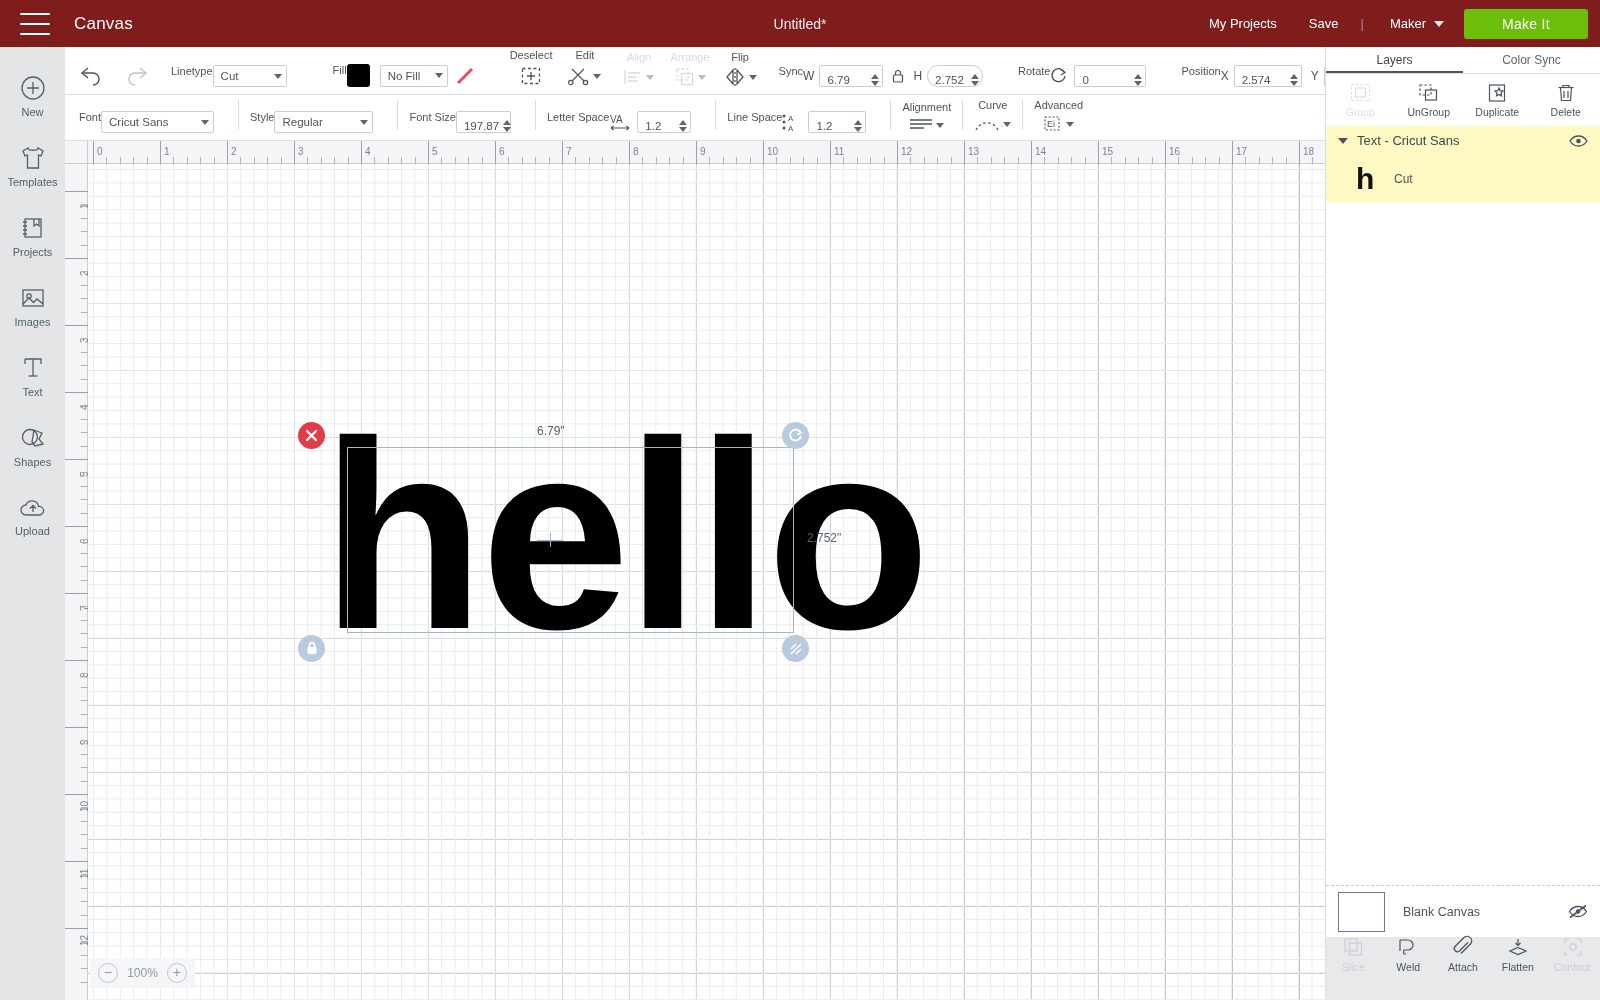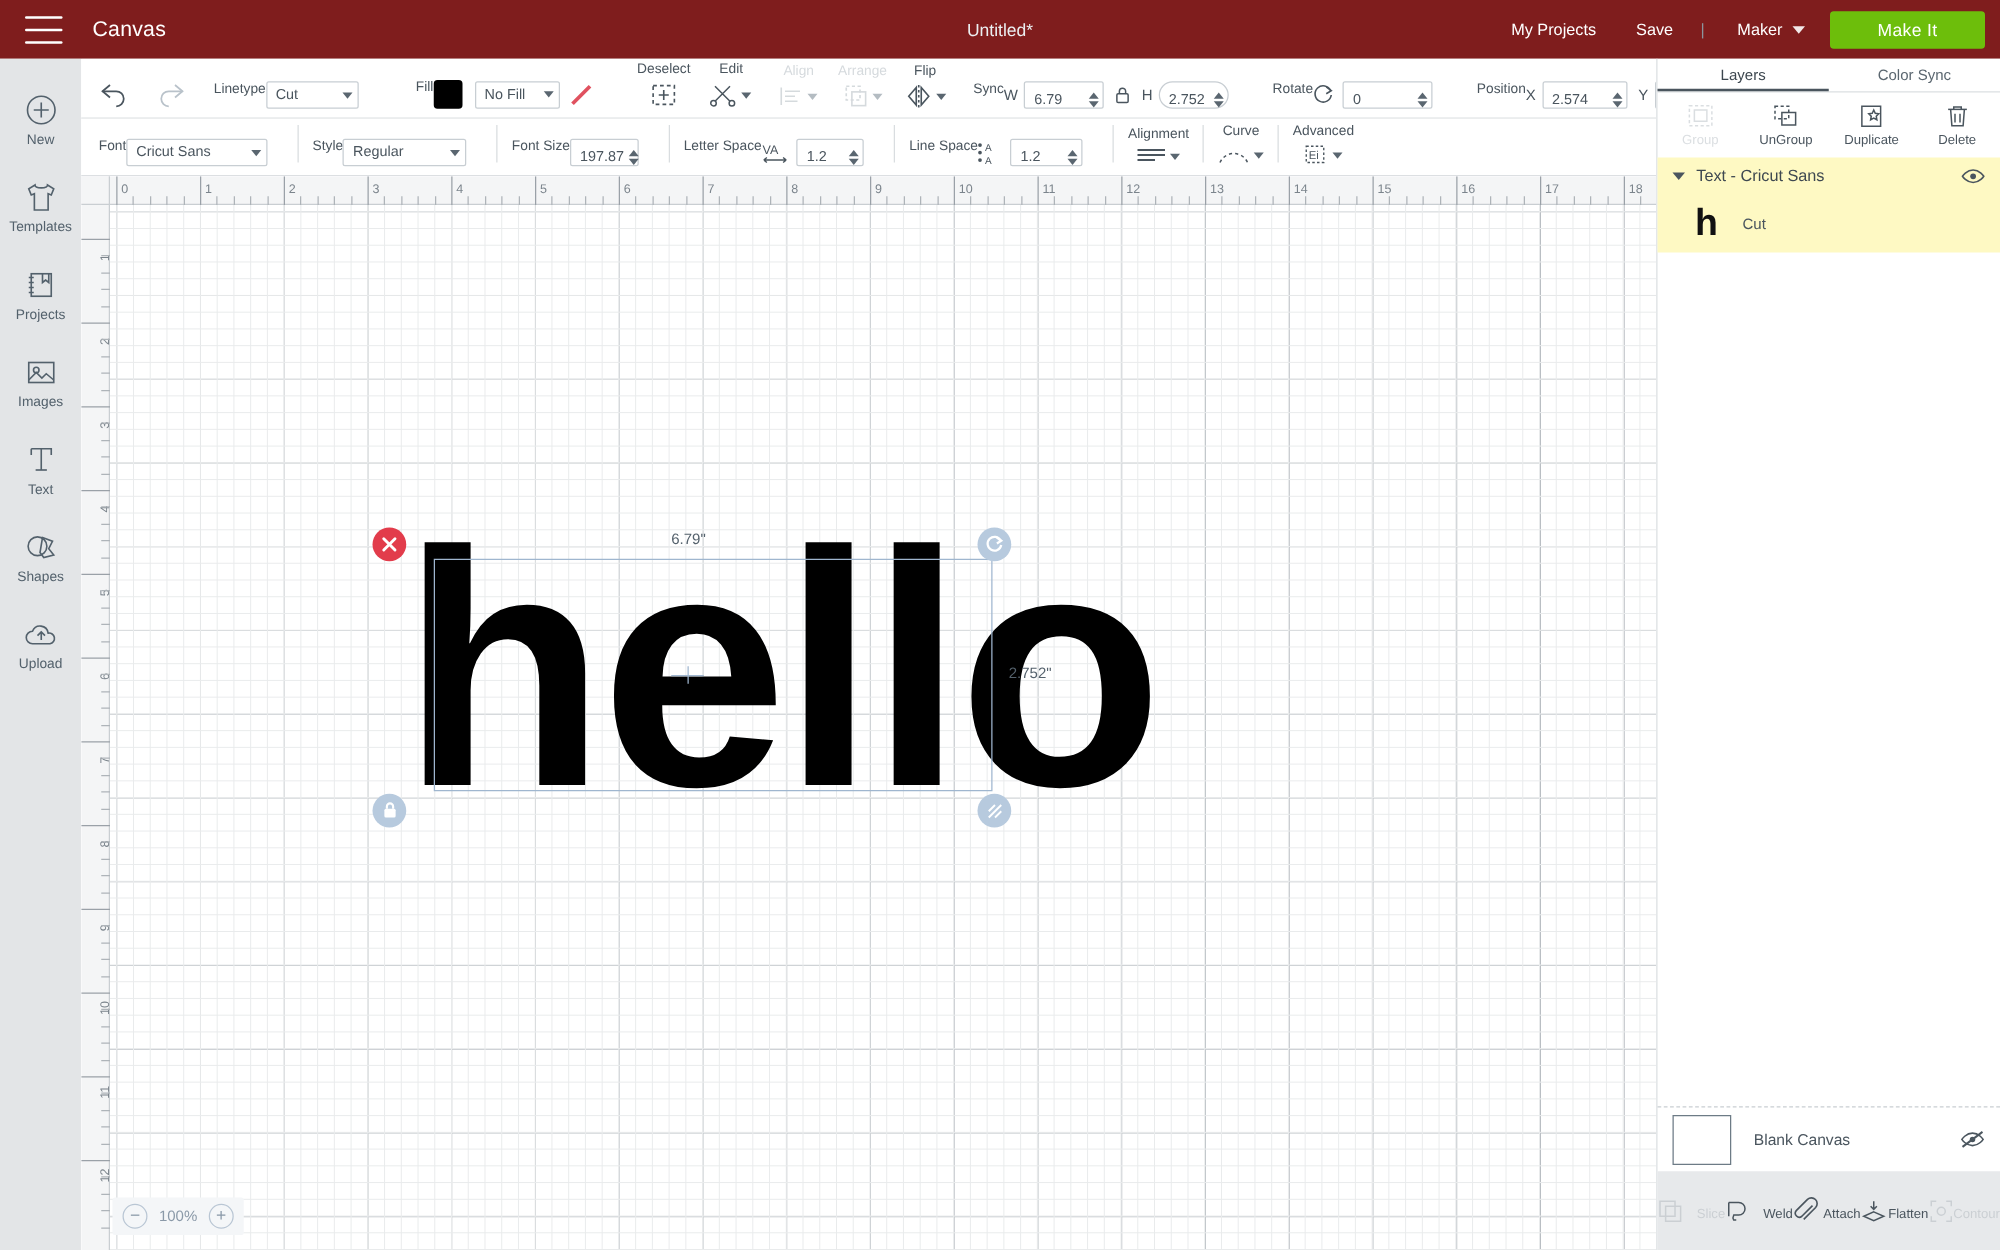--- a/index.html
+++ b/index.html
@@ -162,22 +162,22 @@
   .thumb { font-size: 30px; font-weight: bold; color: #111; width: 30px;
     font-family: "Liberation Sans", sans-serif; line-height: 1; }
   .cuttag { font-size: 12px; color: #4a555e; margin-left: 8px; }
 
   .canvas-row { position: absolute; left: 0; bottom: 63px; width: 274px; height: 52px;
     border-top: 1px dashed #c9ced2; display: flex; align-items: center; padding: 0 12px; }
   .cv-thumb { width: 47px; height: 40px; background: #fff; border: 1px solid #6d7b86; }
   .cv-lbl { flex: 1; font-size: 12.5px; color: #4a555e; margin-left: 18px; }
   .ops { position: absolute; left: 0; bottom: 0; width: 274px; height: 63px;
     background: #e7e9eb; display: flex; }
-  .op { flex: 1; display: flex; flex-direction: row; align-items: center;
-    justify-content: space-between; cursor: pointer; }
+  .op { flex: 1; display: flex; flex-direction: column; align-items: center;
+    justify-content: flex-start; cursor: pointer; }
   .op .ol { font-size: 10.5px; color: #4a555e; margin-top: 4px; }
   .op.dis .ol, .op.dis svg { color: #b0b7bd; opacity: .5; }
 
   svg { overflow: visible; }
 </style>
 </head>
 <body>
 
 <div id="app">
 

